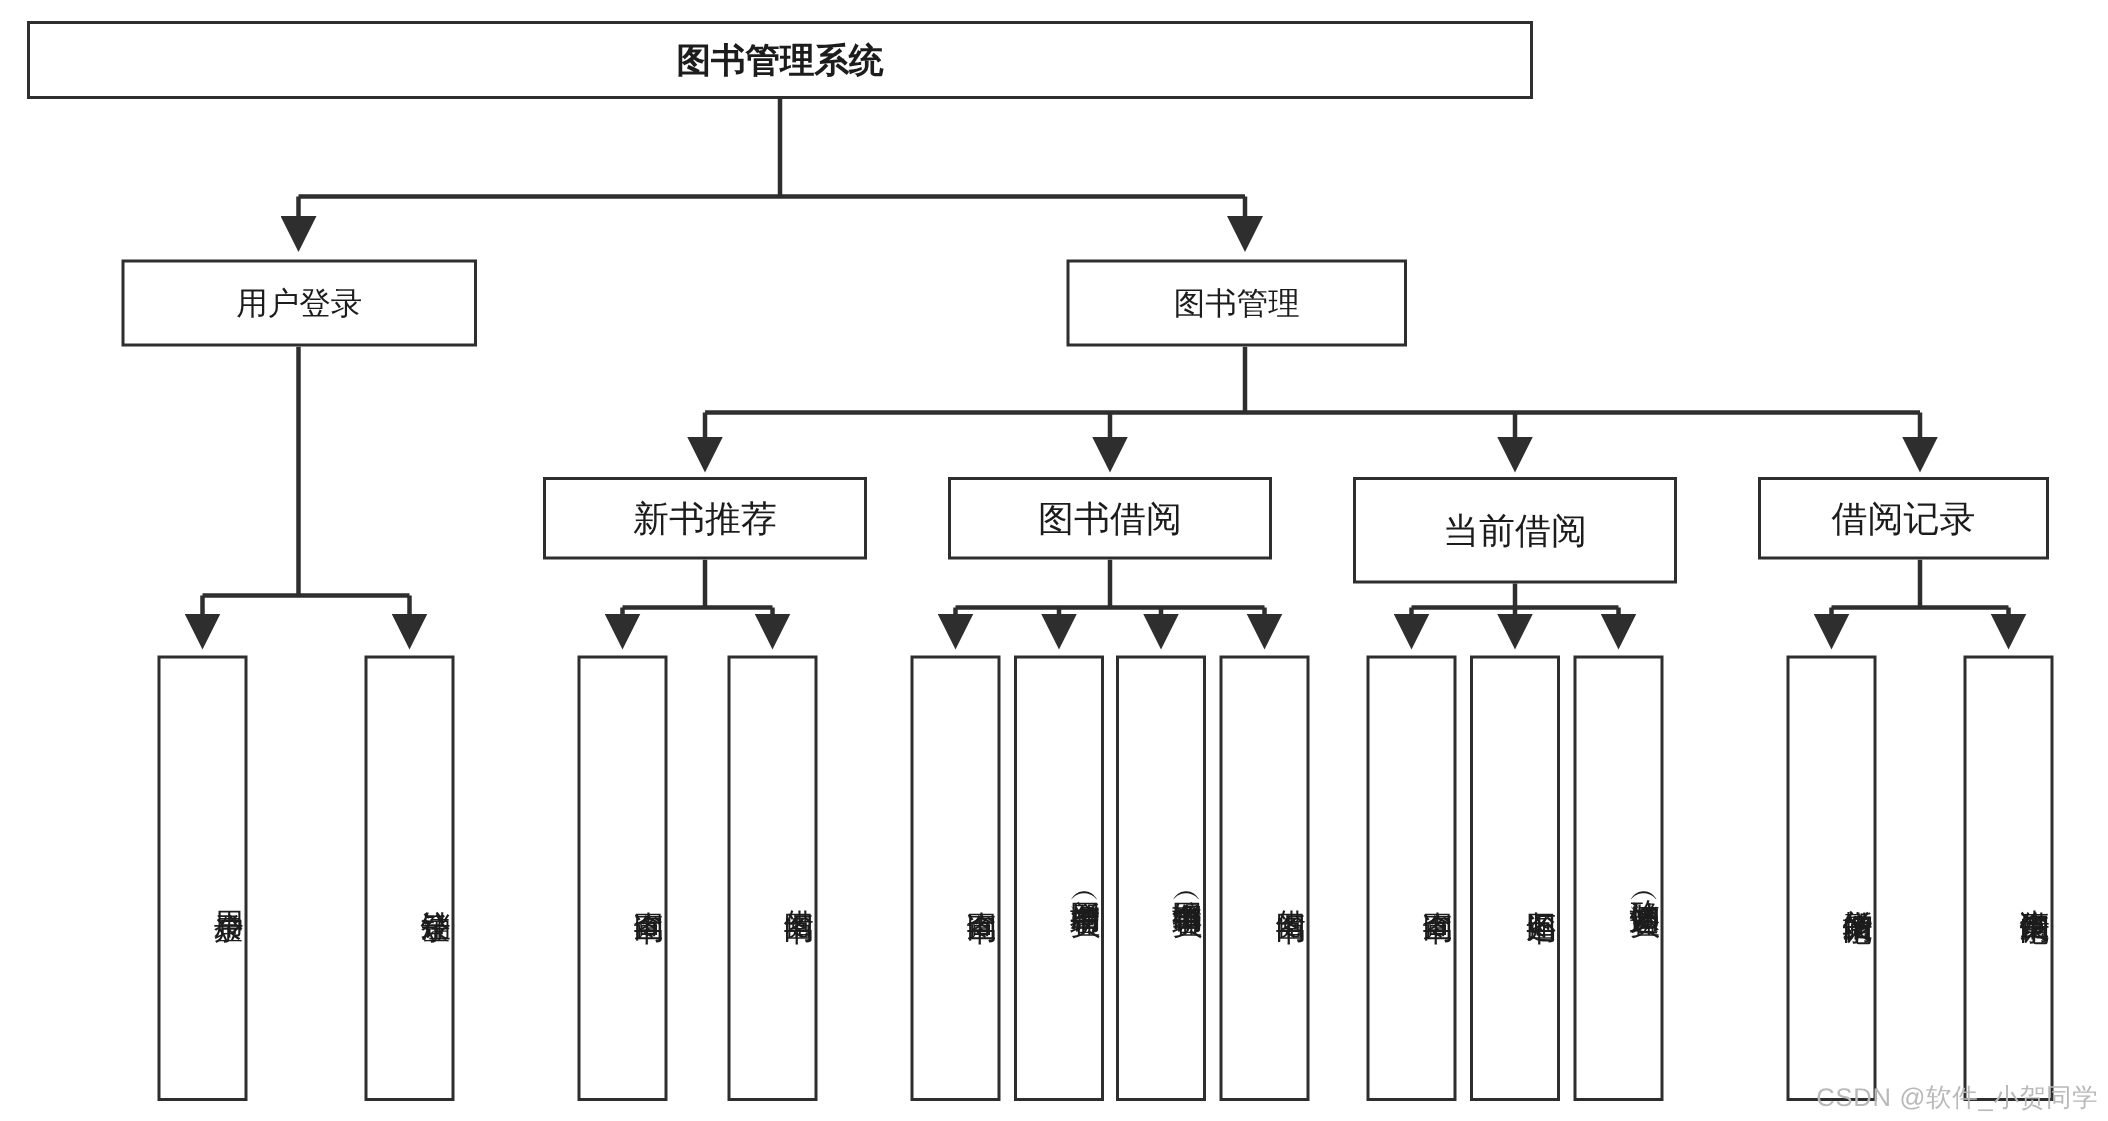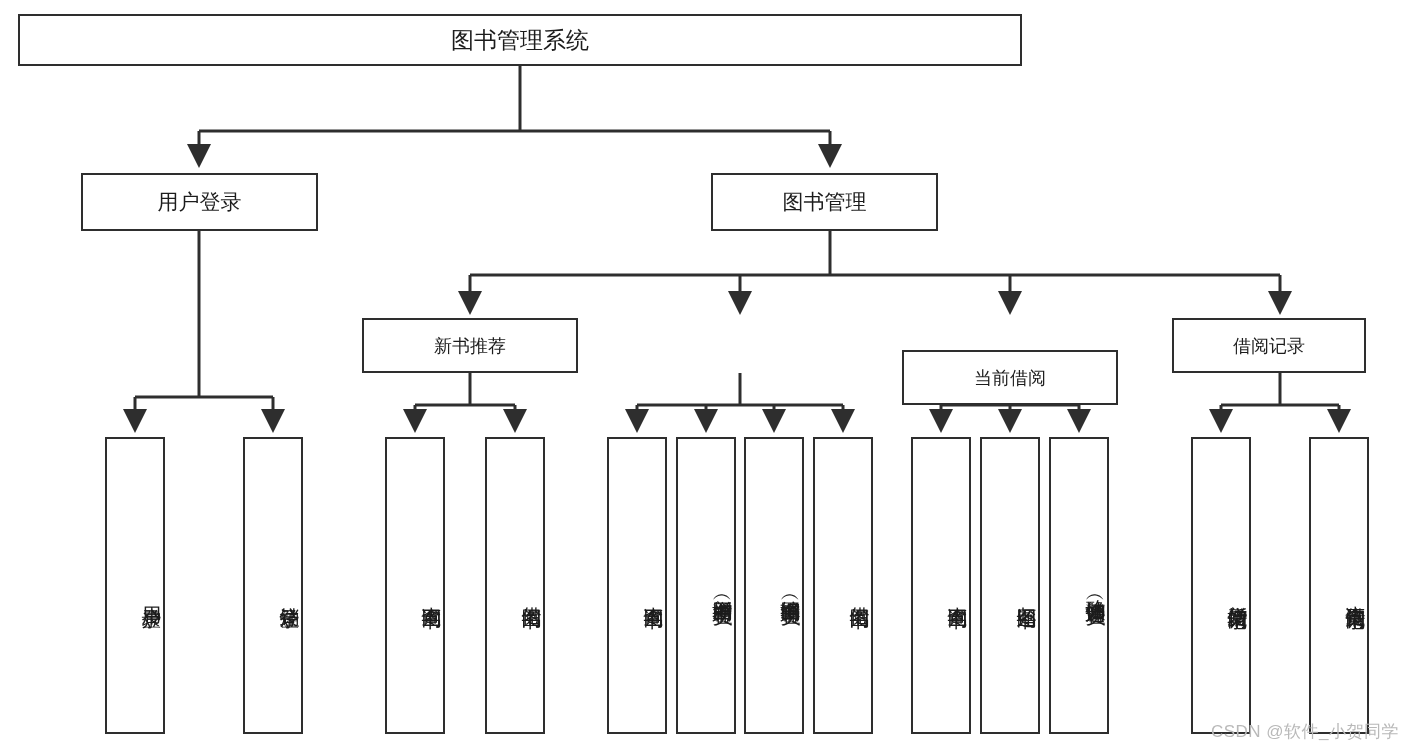--- a/index.html
+++ b/index.html
@@ -37,21 +37,21 @@
     text-align: center;
     color: #1c1c1c;
   }
   .node.root {
     font-size: 23px;
   }
   .node.lvl2 {
     font-size: 21px;
   }
   .node.lvl3 {
-    font-size: 18px;
+    font-size: 24px;
   }
   .node.leaf {
     writing-mode: vertical-rl;
     text-orientation: upright;
     align-items: flex-start;
     justify-content: center;
     padding-top: 14px;
     font-size: 20px;
     line-height: 1.18;
     letter-spacing: 1px;
@@ -117,35 +117,38 @@
       <path d="M 1010 405 L 1010 429" marker-end="url(#arrow)"></path>
       <path d="M 1079 405 L 1079 429" marker-end="url(#arrow)"></path>
 
       <path d="M 1280 373 L 1280 405"></path>
       <path d="M 1221 405 L 1339 405"></path>
       <path d="M 1221 405 L 1221 429" marker-end="url(#arrow)"></path>
       <path d="M 1339 405 L 1339 429" marker-end="url(#arrow)"></path>
     </g>
   </svg>
 
-  <div class="node root" style="left:18px; top:14px; width:1004px; height:52px;">
+  <div class="node root" style="left:18px; top:14px; width:1004px; height:52px;font-weight:bold;">
     <span>图书管理系统</span>
   </div>
 
   <div class="node lvl2" style="left:81px; top:173px; width:237px; height:58px;">
     <span>用户登录</span>
   </div>
   <div class="node lvl2" style="left:711px; top:173px; width:227px; height:58px;">
     <span>图书管理</span>
   </div>
 
   <div class="node lvl3" style="left:362px; top:318px; width:216px; height:55px;">
     <span>新书推荐</span>
   </div>
-  <div class="node lvl3" style="left:902px; top:318px; width:216px; height:55px;margin-top:32px;">
+  <div class="node lvl3" style="left:632px; top:318px; width:216px; height:55px;">
+    <span>图书借阅</span>
+  </div>
+  <div class="node lvl3" style="left:902px; top:318px; width:216px; height:71px;">
     <span>当前借阅</span>
   </div>
   <div class="node lvl3" style="left:1172px; top:318px; width:194px; height:55px;">
     <span>借阅记录</span>
   </div>
 
   <div class="node leaf" style="left:105px; top:437px; width:60px; height:297px;">
     <span>用户登录</span>
   </div>
   <div class="node leaf" style="left:243px; top:437px; width:60px; height:297px;">

